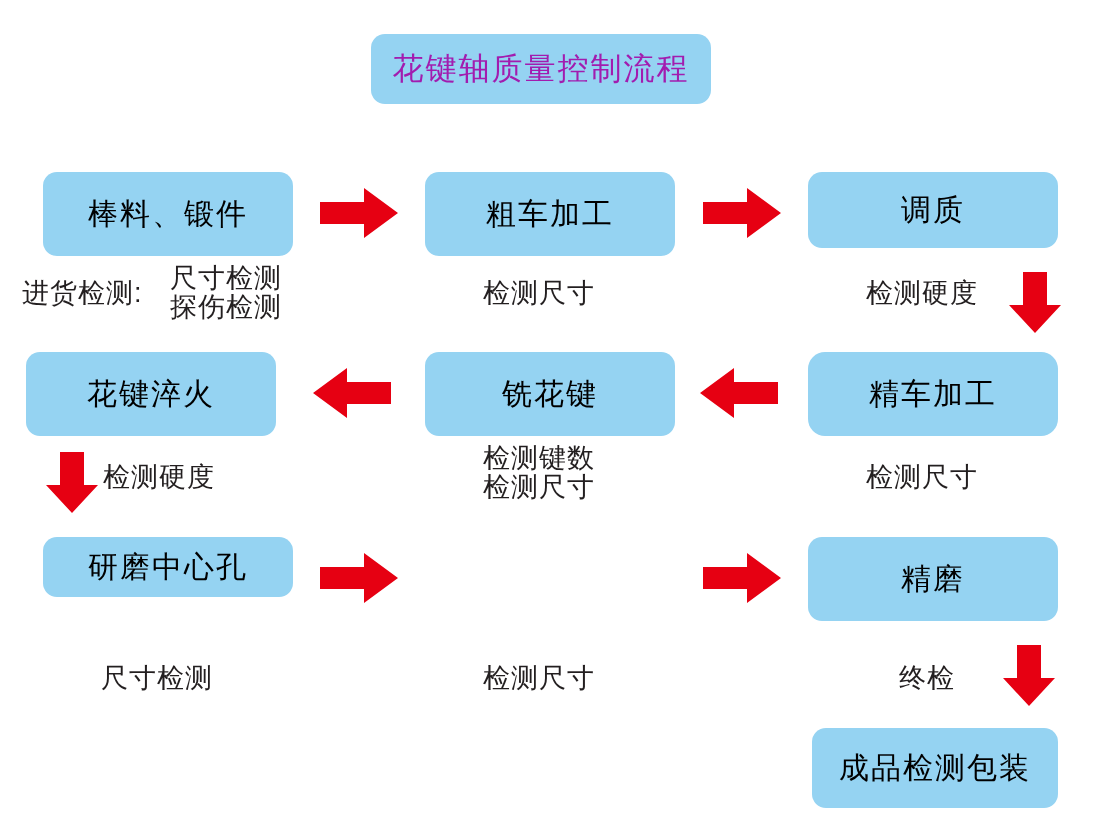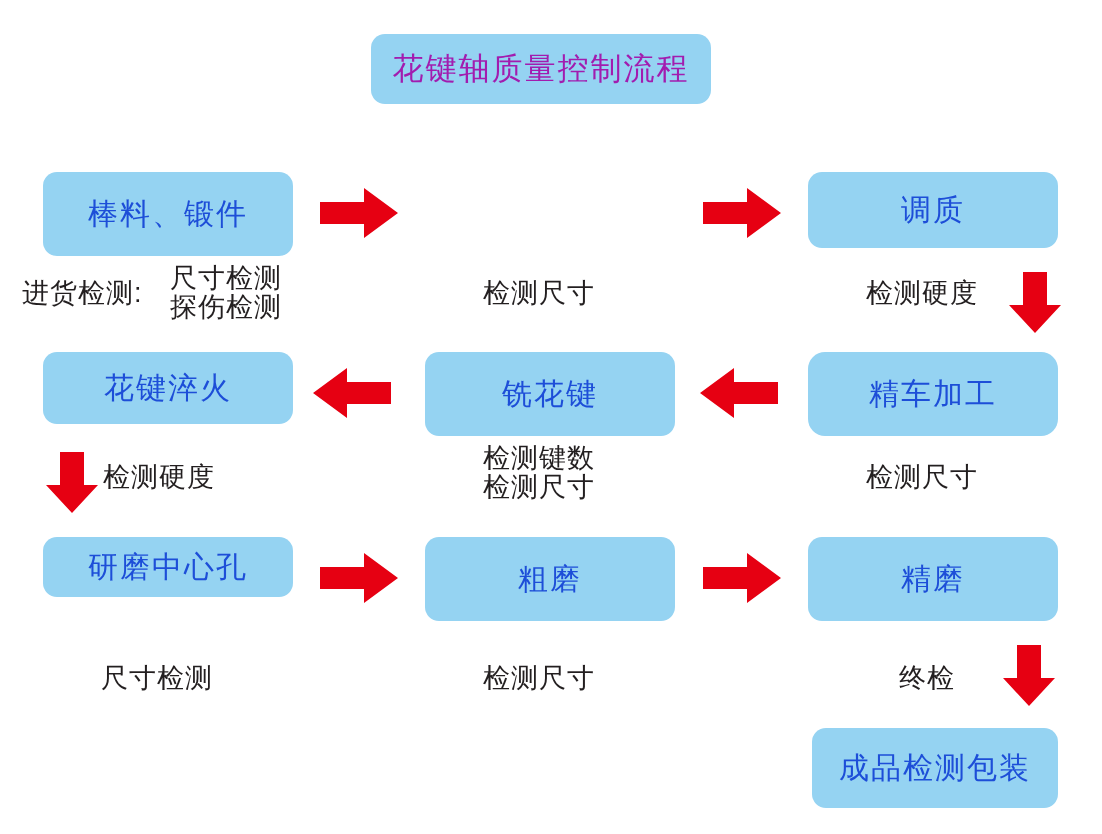--- a/index.html
+++ b/index.html
@@ -18,21 +18,21 @@
     background: #ffffff;
     overflow: hidden;
   }
   .box {
     position: absolute;
     background: #95d3f2;
     border-radius: 14px;
     display: flex;
     align-items: center;
     justify-content: center;
-    color: #1d4ed8;
+    color: #000000;
     font-size: 30px;
     letter-spacing: 2px;
     box-sizing: border-box;
   }
   .title-box {
     position: absolute;
     background: #95d3f2;
     border-radius: 14px;
     display: flex;
     align-items: center;
@@ -67,20 +67,21 @@
   <div class="title-box" style="left:371px; top:34px; width:340px; height:70px;">花键轴质量控制流程</div>
 
   <div class="box" style="left:43px; top:172px; width:250px; height:84px;">棒料、锻件</div>
 
   <div class="arrow" style="left:320px; top:186px; width:78px; height:54px;">
     <svg width="78" height="54" viewBox="0 0 78 54">
       <polygon points="0,16 44,16 44,2 78,27 44,52 44,38 0,38" fill="#e60012"></polygon>
     </svg>
   </div>
 
+  <div class="box" style="left:425px; top:172px; width:250px; height:84px;">粗车加工</div>
 
   <div class="arrow" style="left:703px; top:186px; width:78px; height:54px;">
     <svg width="78" height="54" viewBox="0 0 78 54">
       <polygon points="0,16 44,16 44,2 78,27 44,52 44,38 0,38" fill="#e60012"></polygon>
     </svg>
   </div>
 
   <div class="box" style="left:808px; top:172px; width:250px; height:76px;">调质</div>
 
   <div class="caption" style="left:22px; top:278px;">进货检测:</div>
@@ -93,21 +94,21 @@
   <div class="caption" style="left:483px; top:278px;">检测尺寸</div>
 
   <div class="caption" style="left:866px; top:278px;">检测硬度</div>
 
   <div class="arrow" style="left:1008px; top:272px; width:54px; height:62px;">
     <svg width="54" height="62" viewBox="0 0 54 62">
       <polygon points="15,0 39,0 39,33 53,33 27,61 1,33 15,33" fill="#e60012"></polygon>
     </svg>
   </div>
 
-  <div class="box" style="left:43px; top:352px; width:250px; height:72px;">花键淬火</div>
+  <div class="box" style="left:26px; top:352px; width:250px; height:84px;">花键淬火</div>
 
   <div class="arrow" style="left:313px; top:366px; width:78px; height:54px;">
     <svg width="78" height="54" viewBox="0 0 78 54">
       <polygon points="78,16 34,16 34,2 0,27 34,52 34,38 78,38" fill="#e60012"></polygon>
     </svg>
   </div>
 
   <div class="box" style="left:425px; top:352px; width:250px; height:84px;">铣花键</div>
 
   <div class="arrow" style="left:700px; top:366px; width:78px; height:54px;">
@@ -134,21 +135,20 @@
   <div class="caption" style="left:866px; top:462px;">检测尺寸</div>
 
   <div class="box" style="left:43px; top:537px; width:250px; height:60px;">研磨中心孔</div>
 
   <div class="arrow" style="left:320px; top:551px; width:78px; height:54px;">
     <svg width="78" height="54" viewBox="0 0 78 54">
       <polygon points="0,16 44,16 44,2 78,27 44,52 44,38 0,38" fill="#e60012"></polygon>
     </svg>
   </div>
 
-  <div class="box" style="left:425px; top:537px; width:250px; height:84px;">粗磨</div>
 
   <div class="arrow" style="left:703px; top:551px; width:78px; height:54px;">
     <svg width="78" height="54" viewBox="0 0 78 54">
       <polygon points="0,16 44,16 44,2 78,27 44,52 44,38 0,38" fill="#e60012"></polygon>
     </svg>
   </div>
 
   <div class="box" style="left:808px; top:537px; width:250px; height:84px;">精磨</div>
 
   <div class="caption" style="left:101px; top:663px;">尺寸检测</div>

